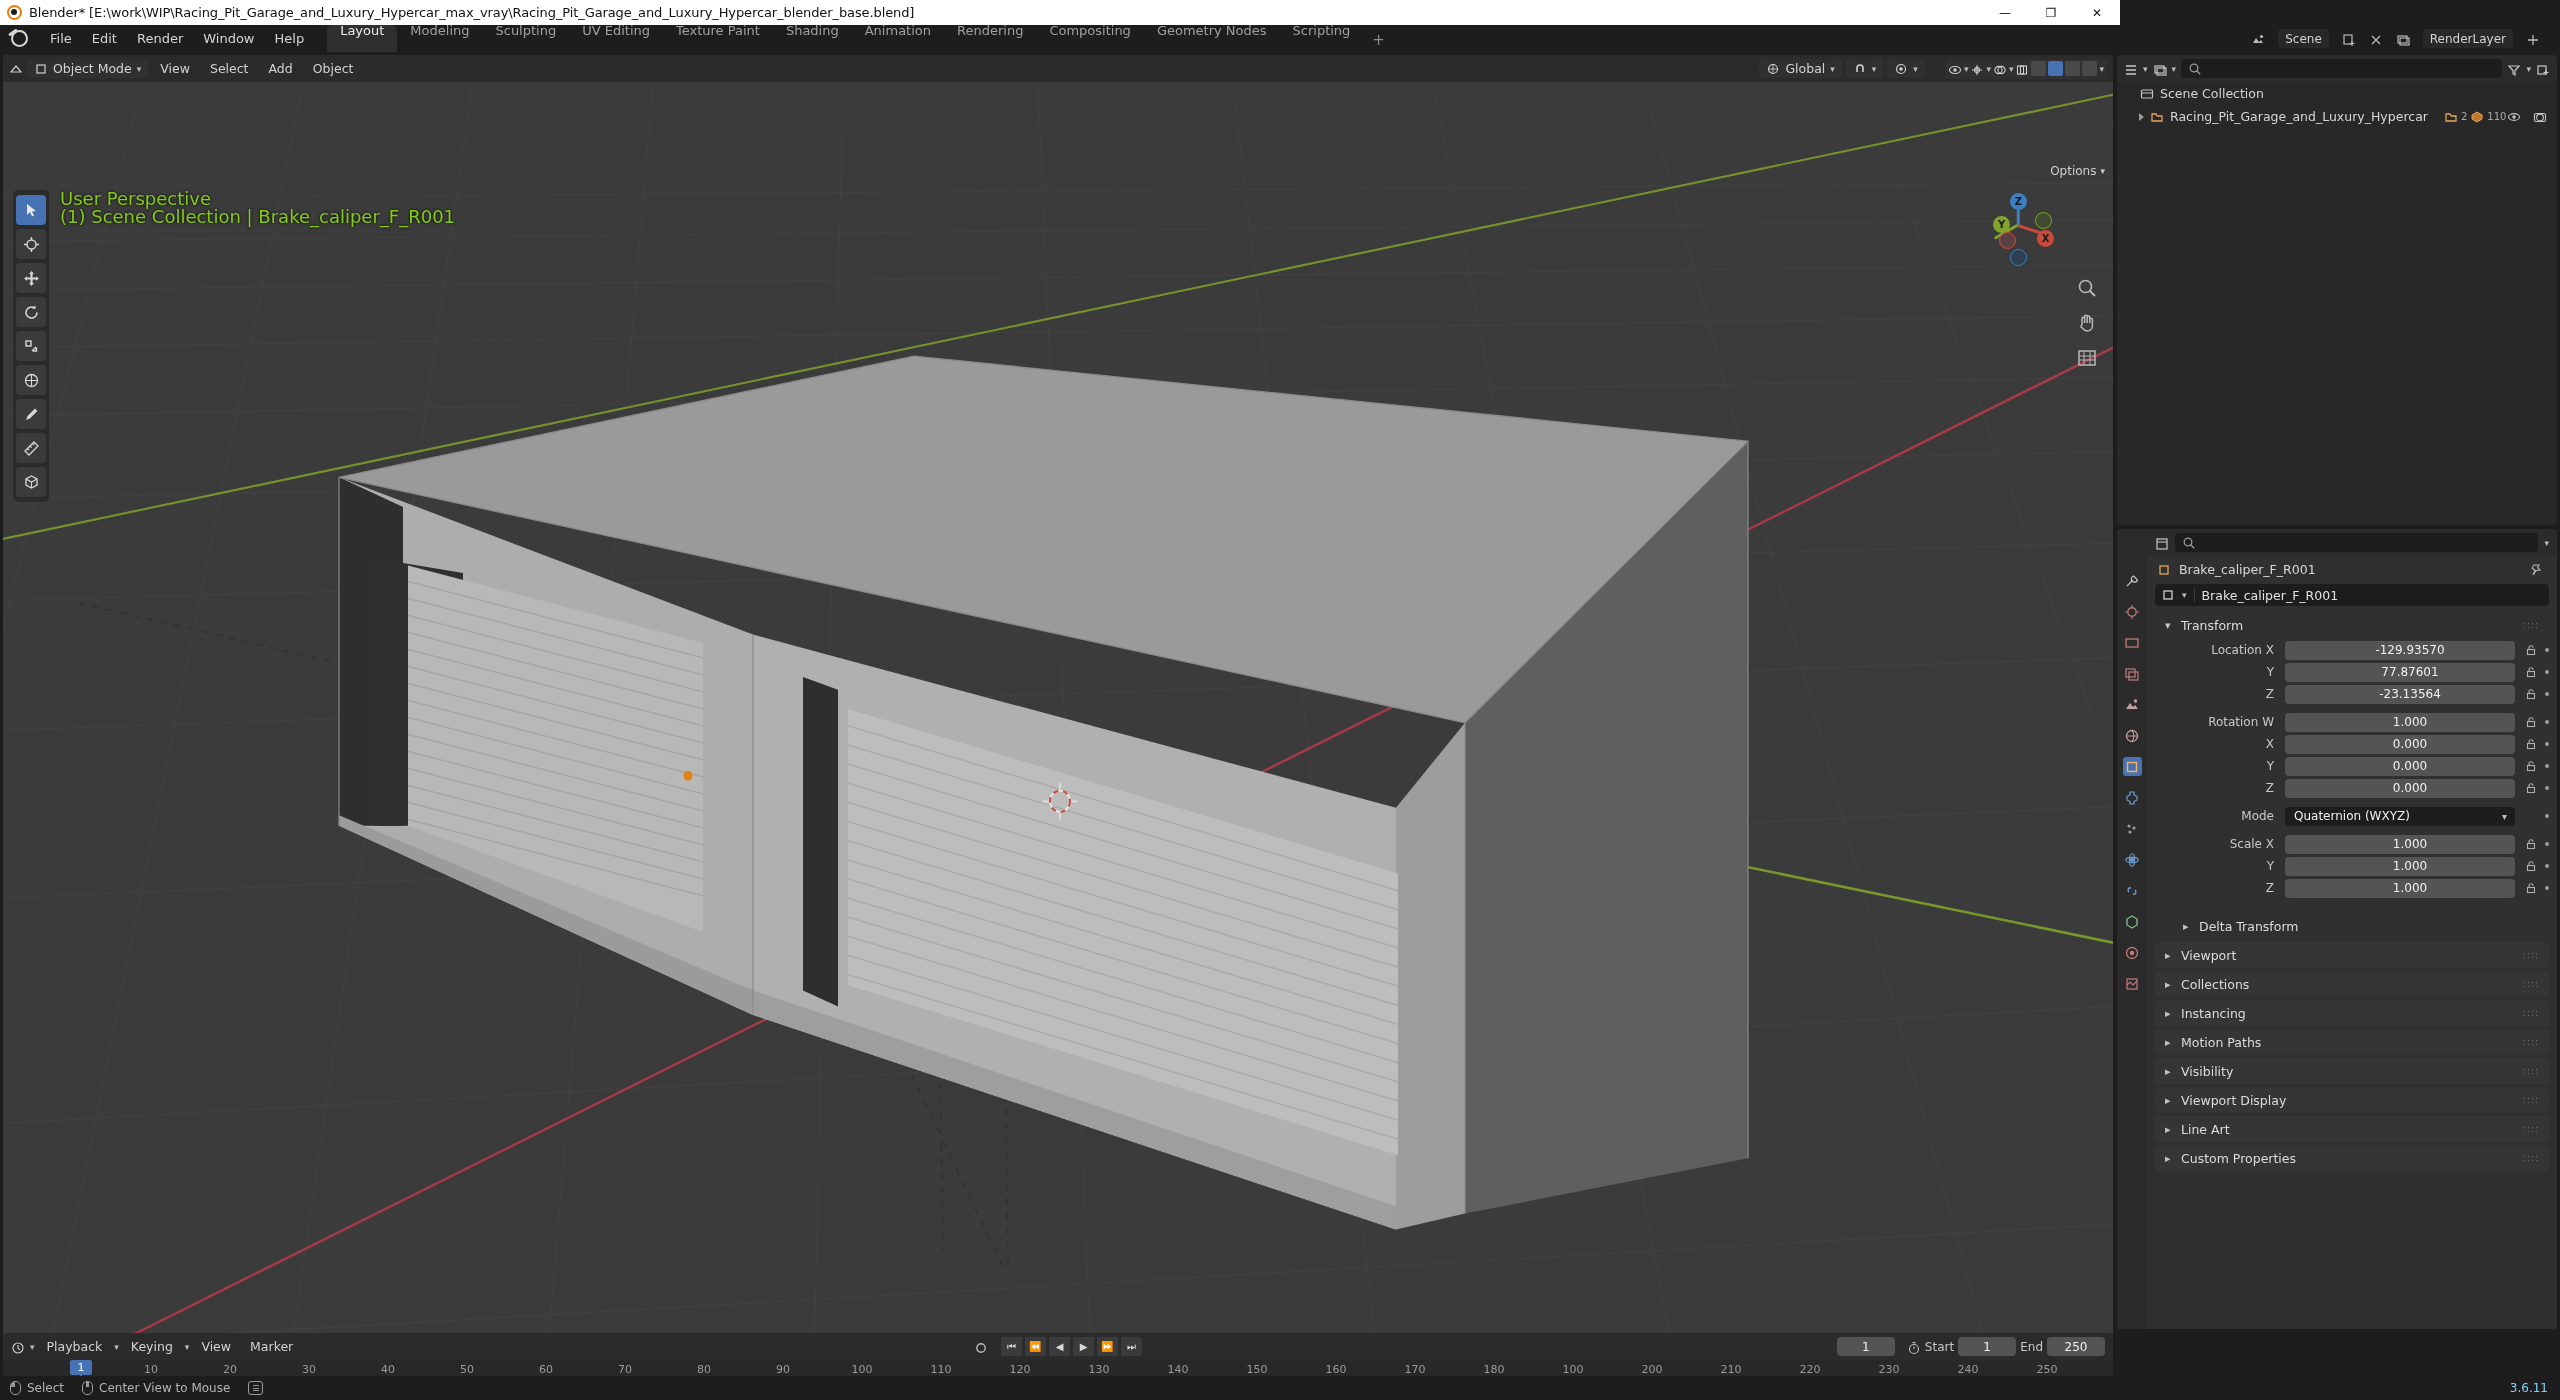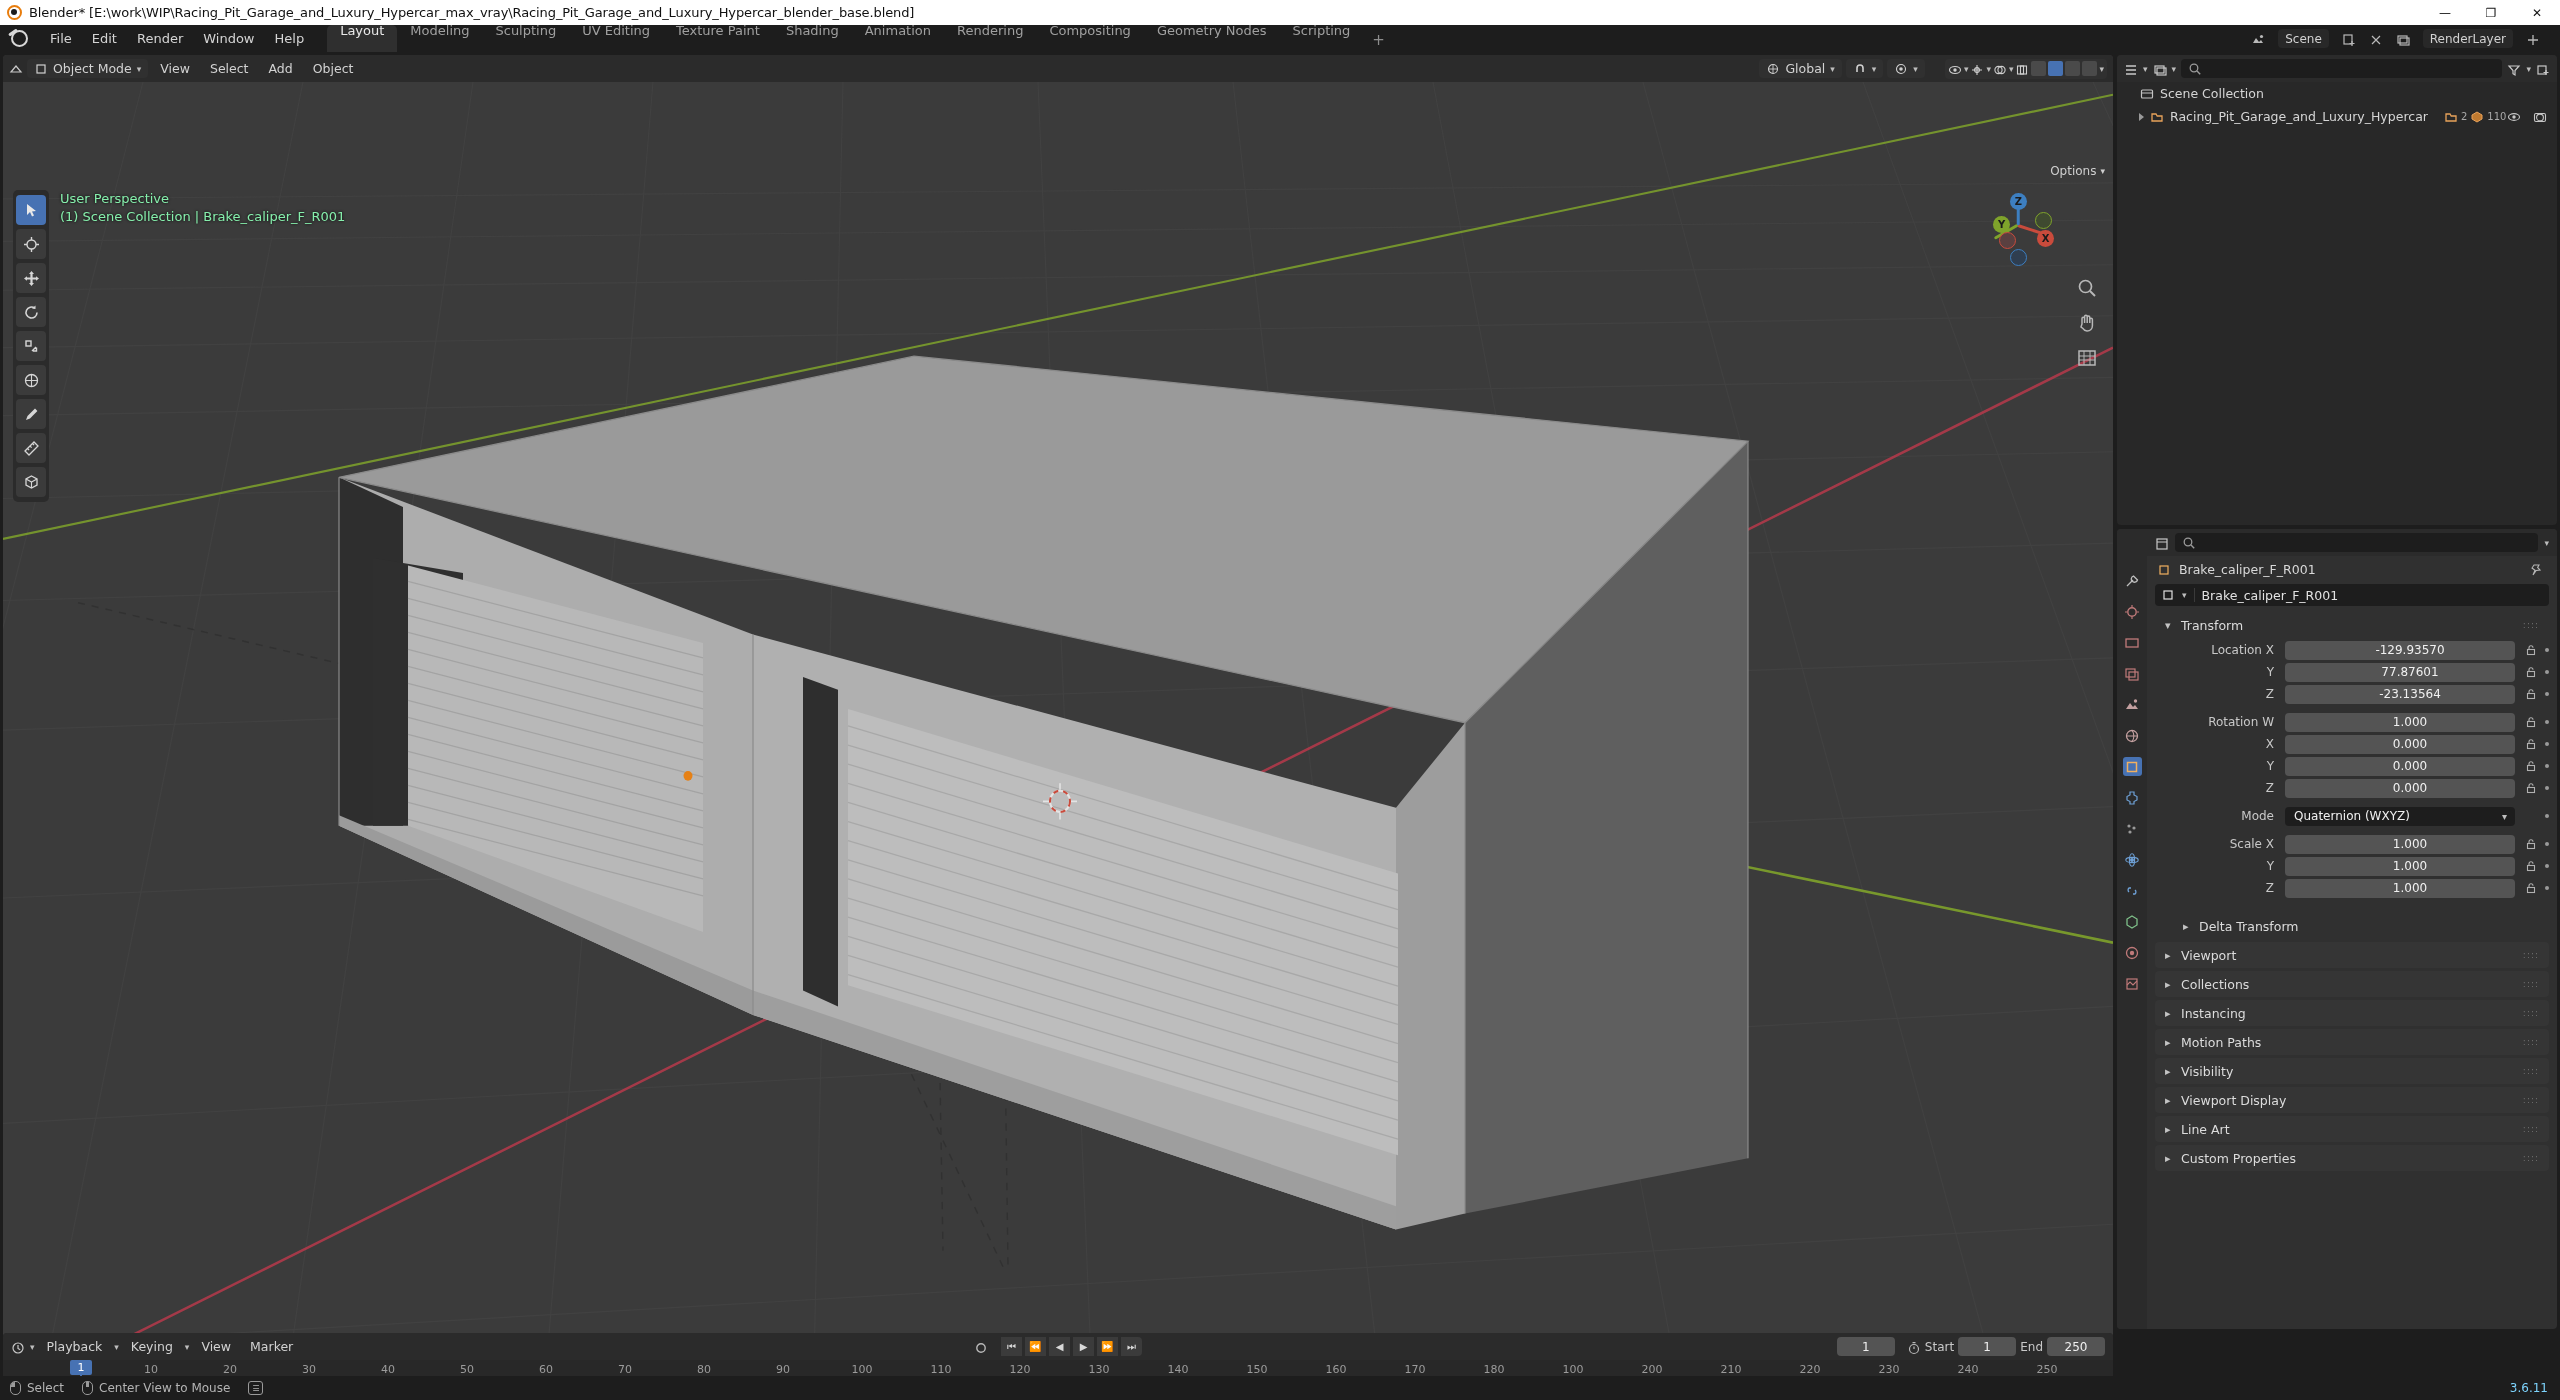--- a/index.html
+++ b/index.html
@@ -7,21 +7,21 @@
     width: 2560px; height: 1400px;
     background: #1d1d1d;
     font-family: "DejaVu Sans", "Liberation Sans", sans-serif;
     color: #e5e5e5;
     overflow: hidden;
   }
   .app { position: relative; width: 2560px; height: 1400px; }
 
   
   .titlebar {
-    position: absolute; left: 0; top: 0; width: 2560px; height: 25px;
+    position: absolute; left: 0; top: 0; width: 2120px; height: 25px;
     background: #ffffff; color: #111; display: flex; align-items: center;
     font-size: 13px; padding-left: 7px; gap: 7px;
   }
   .tb-icon { width: 15px; height: 15px; position: relative; flex: 0 0 auto; }
   .tb-icon .ring {
     position:absolute; inset:0; border-radius:50%;
     border: 2.4px solid #e87d0d;
   }
   .tb-icon .dot {
     position:absolute; left:4.4px; top:4.4px; width:6px; height:6px;
@@ -97,21 +97,21 @@
     display:flex; align-items:center; gap:5px; background:#303030; border-radius:4px;
     padding: 2px 7px; font-size: 12.5px; color:#d2d2d2; height:19px;
   }
   .vp-iconbar { display:flex; align-items:center; gap:2px; background:#303030; border-radius:4px; padding: 1px 3px; height:20px;}
   .vp-sq { width:15px; height:15px; border-radius:2px; background:#4a4a4a; }
   .vp-sq.on { background:#4772b3; }
 
   .vp-canvas { position:absolute; left:0; top:27px; right:0; bottom:0; background:#3b3b3b; }
 
   .vp-overlay-text {
-    position: absolute; left: 57px; top: 108px; font-size: 13px; color: #86efac;
+    position: absolute; left: 57px; top: 108px; font-size: 18px; color: #84cc16;
     line-height: 18px; text-shadow: 0 0 3px #000; z-index: 10;
   }
   .vp-toolbar {
     position: absolute; left: 10px; top: 108px; width: 36px;
     background: #2b2b2b; border-radius: 5px; padding: 5px 0; z-index: 12;
     display: flex; flex-direction: column; gap: 4px; align-items: center;
   }
   .tool-btn {
     width: 30px; height: 30px; border-radius: 4px; background: #3b3b3b;
     display:flex; align-items:center; justify-content:center;

